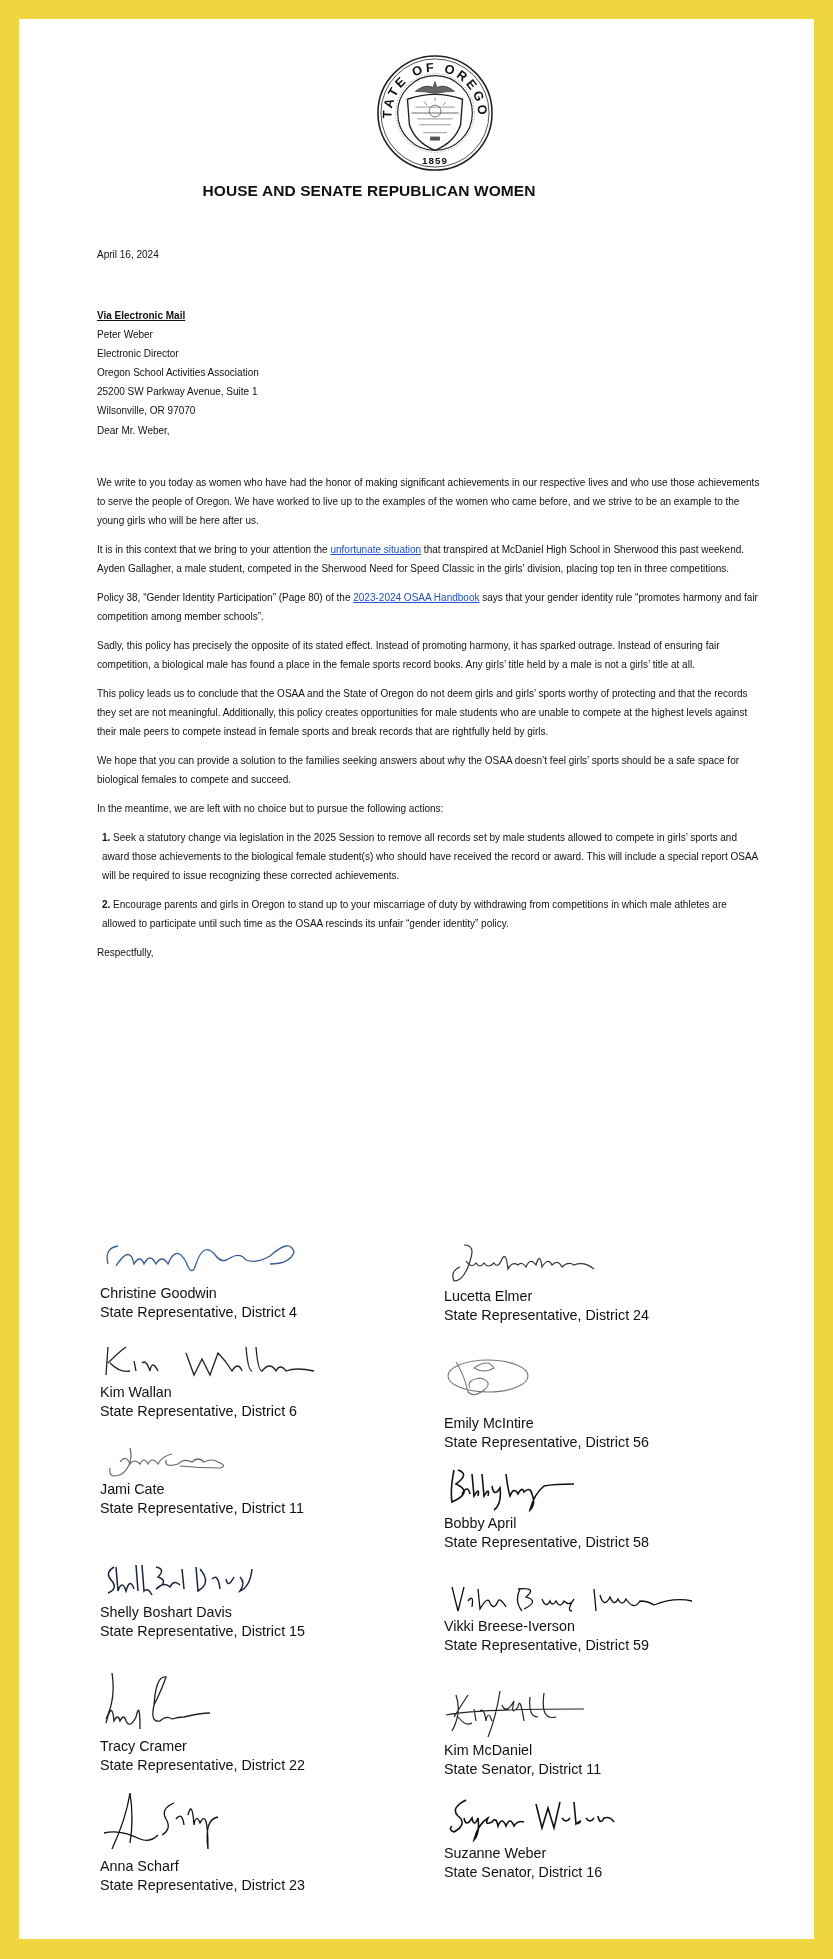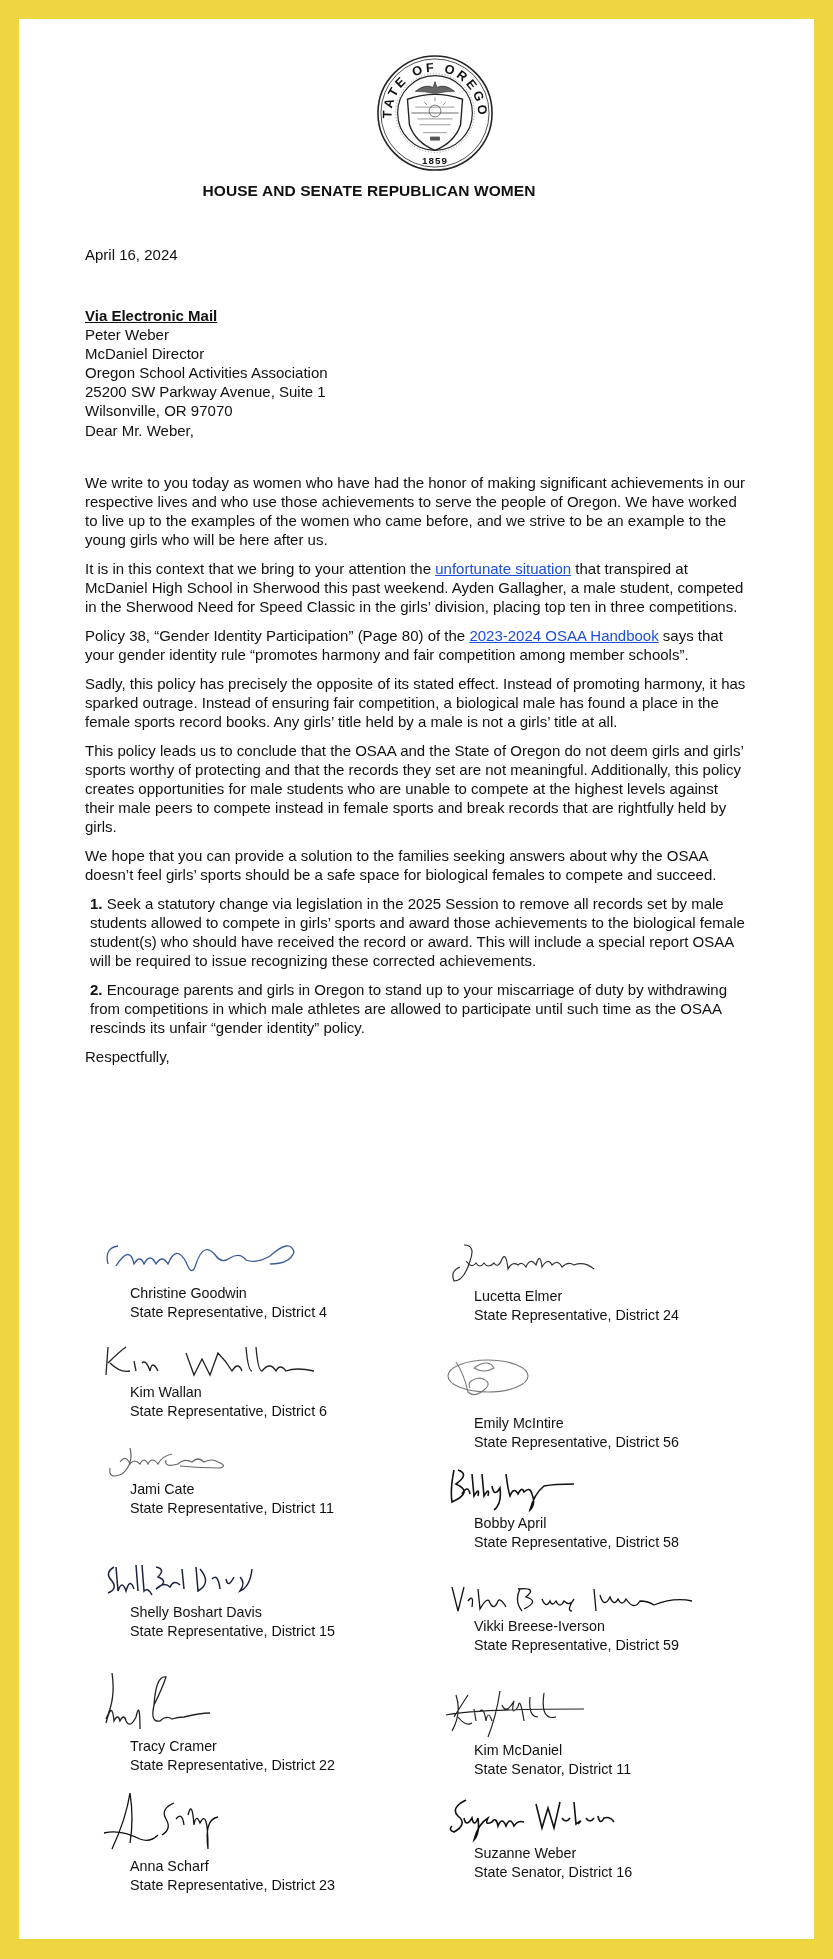--- a/index.html
+++ b/index.html
@@ -32,23 +32,23 @@
       left: 0;
       width: 700px;
       top: 163px;
       text-align: center;
       font-size: 15.5px;
       font-weight: bold;
       letter-spacing: 0.1px;
     }
     .body-text {
       position: absolute;
-      left: 66px;
+      left: 78px;
       width: 665px;
-      font-size: 15px;
+      font-size: 10px;
       line-height: 19px;
     }
     .date { top: 226px; }
     .address { top: 256px; }
     .address .via { font-weight: bold; text-decoration: underline; margin-top: 31px; }
     .salutation { top: 402px; }
     p { margin: 0 0 10px 0; }
     a.link { color: #1d4ed8; }
     .paras { top: 431px; margin-top: 23px; }
     .list-item { padding-left: 5px; }
@@ -62,21 +62,20 @@
     .sig {
       position: absolute;
       left: 0;
       width: 330px;
     }
     .sig svg { display: block; }
     .sig-name, .sig-title {
       font-size: 14.3px;
       line-height: 18.5px;
       color: #111;
-      margin-left: 30px;
     }
   </style>
 </head>
 <body>
 
 <div class="page">
 
   <svg class="seal" viewBox="0 0 120 120">
     <circle cx="60" cy="60" r="58" fill="none" stroke="#222" stroke-width="1.6"></circle>
     <circle cx="60" cy="60" r="55" fill="none" stroke="#222" stroke-width="0.8"></circle>
@@ -101,35 +100,36 @@
     <rect x="55" y="84" width="10" height="4" fill="#555"></rect>
   </svg>
 
   <div class="org-title">HOUSE AND SENATE REPUBLICAN WOMEN</div>
 
   <div class="body-text date">April 16, 2024</div>
 
   <div class="body-text address">
     <div class="via">Via Electronic Mail</div>
     <div>Peter Weber</div>
-    <div>McDaniel Director</div>
+    <div>Electronic Director</div>
     <div>Oregon School Activities Association</div>
     <div>25200 SW Parkway Avenue, Suite 1</div>
     <div>Wilsonville, OR 97070</div>
   </div>
 
   <div class="body-text salutation">Dear Mr. Weber,</div>
 
   <div class="body-text paras">
     <p>We write to you today as women who have had the honor of making significant achievements in our respective lives and who use those achievements to serve the people of Oregon. We have worked to live up to the examples of the women who came before, and we strive to be an example to the young girls who will be here after us.</p>
     <p><span>It is in this context that we bring to your attention the </span><a class="link" href="#">unfortunate situation</a><span> that transpired at McDaniel High School in Sherwood this past weekend. Ayden Gallagher, a male student, competed in the Sherwood Need for Speed Classic in the girls’ division, placing top ten in three competitions.</span></p>
     <p><span>Policy 38, “Gender Identity Participation” (Page 80) of the </span><a class="link" href="#">2023-2024 OSAA Handbook</a><span> says that your gender identity rule “promotes harmony and fair competition among member schools”.</span></p>
     <p>Sadly, this policy has precisely the opposite of its stated effect. Instead of promoting harmony, it has sparked outrage. Instead of ensuring fair competition, a biological male has found a place in the female sports record books. Any girls’ title held by a male is not a girls’ title at all.</p>
     <p>This policy leads us to conclude that the OSAA and the State of Oregon do not deem girls and girls’ sports worthy of protecting and that the records they set are not meaningful. Additionally, this policy creates opportunities for male students who are unable to compete at the highest levels against their male peers to compete instead in female sports and break records that are rightfully held by girls.</p>
     <p>We hope that you can provide a solution to the families seeking answers about why the OSAA doesn’t feel girls’ sports should be a safe space for biological females to compete and succeed.</p>
+    <p>In the meantime, we are left with no choice but to pursue the following actions:</p>
     <p class="list-item"><span class="list-num">1.</span><span> Seek a statutory change via legislation in the 2025 Session to remove all records set by male students allowed to compete in girls’ sports and award those achievements to the biological female student(s) who should have received the record or award. This will include a special report OSAA will be required to issue recognizing these corrected achievements.</span></p>
     <p class="list-item"><span class="list-num">2.</span><span> Encourage parents and girls in Oregon to stand up to your miscarriage of duty by withdrawing from competitions in which male athletes are allowed to participate until such time as the OSAA rescinds its unfair “gender identity” policy.</span></p>
     <p>Respectfully,</p>
   </div>
 
   <div class="sig-col left">
     <div class="sig" style="top:1215px">
       <svg width="200" height="50">
           <path d="M8 30 Q 4 14 18 12 M 16 32 Q 30 10 34 30 Q 40 20 44 30 Q 50 18 56 30 Q 62 20 68 30 Q 76 10 86 28 Q 92 44 96 30 Q 104 6 116 22 Q 122 30 130 24 Q 140 18 146 26 Q 156 30 170 22 Q 190 4 194 18 Q 190 30 170 30" fill="none" stroke="#3a5c9a" stroke-width="1.3"></path>
         </svg>

